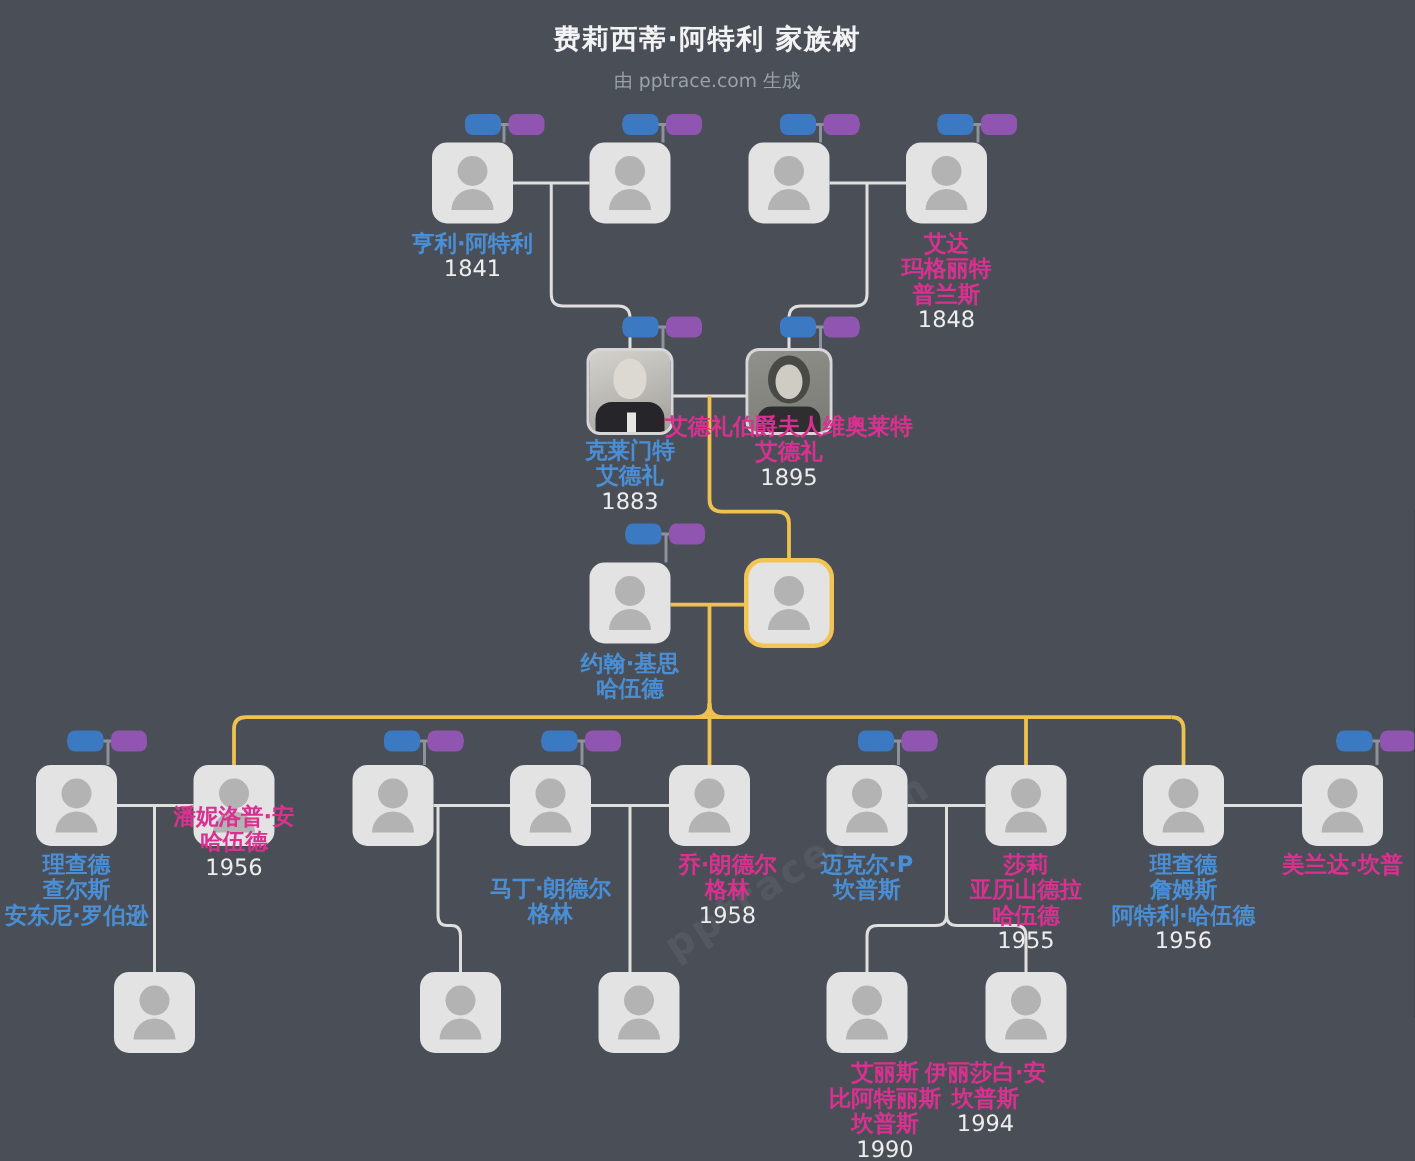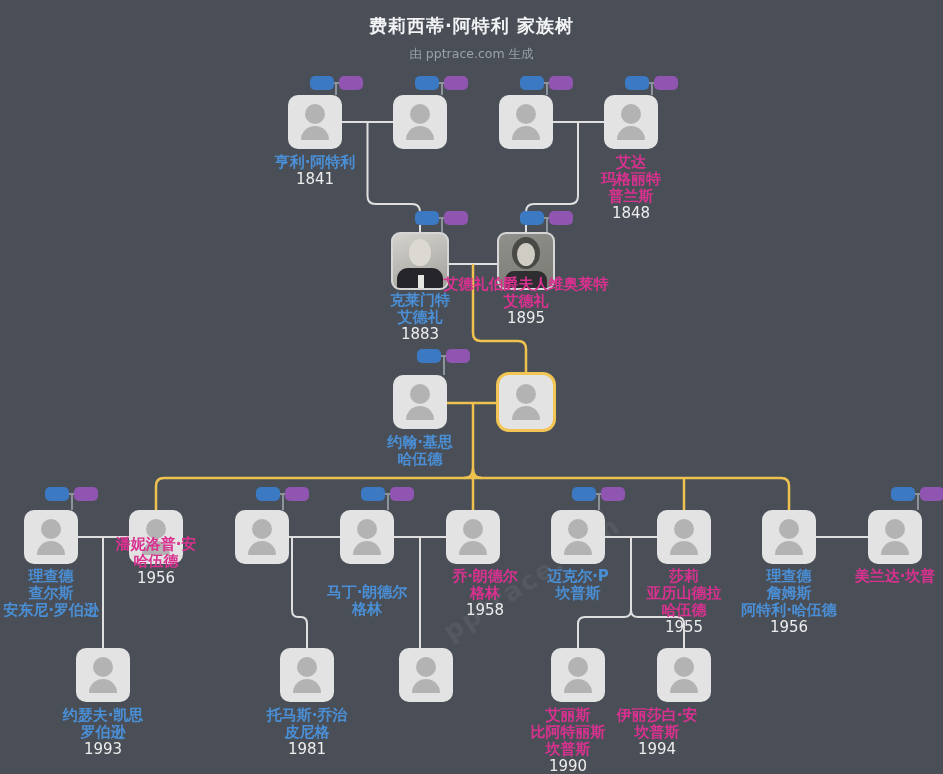--- a/index.html
+++ b/index.html
@@ -360,31 +360,21 @@
         <i class="shoulders"></i>
       </div>
     </div>
   <div class="pcard" style="left:657px;top:648px">
       <div class="avatar">
         <i class="head"></i>
         <i class="shoulders"></i>
       </div>
     </div>
 
-  <div class="plabel male" style="left:18px;top:707px">
-    <div class="nline">约瑟夫·凯思</div>
-    <div class="nline">罗伯逊</div>
-    <div class="year">1993</div>
-  </div>
-  <div class="plabel male" style="left:222px;top:707px">
-    <div class="nline">托马斯·乔治</div>
-    <div class="nline">皮尼格</div>
-    <div class="year">1981</div>
-  </div>
-  <div class="plabel female" style="left:483px;top:707px">
+  <div class="plabel female" style="left:505px;top:707px">
     <div class="nline">艾丽斯</div>
     <div class="nline">比阿特丽斯</div>
     <div class="nline">坎普斯</div>
     <div class="year">1990</div>
   </div>
   <div class="plabel female" style="left:572px;top:707px">
     <div class="nline">伊丽莎白·安</div>
     <div class="nline">坎普斯</div>
     <div class="year">1994</div>
   </div>

